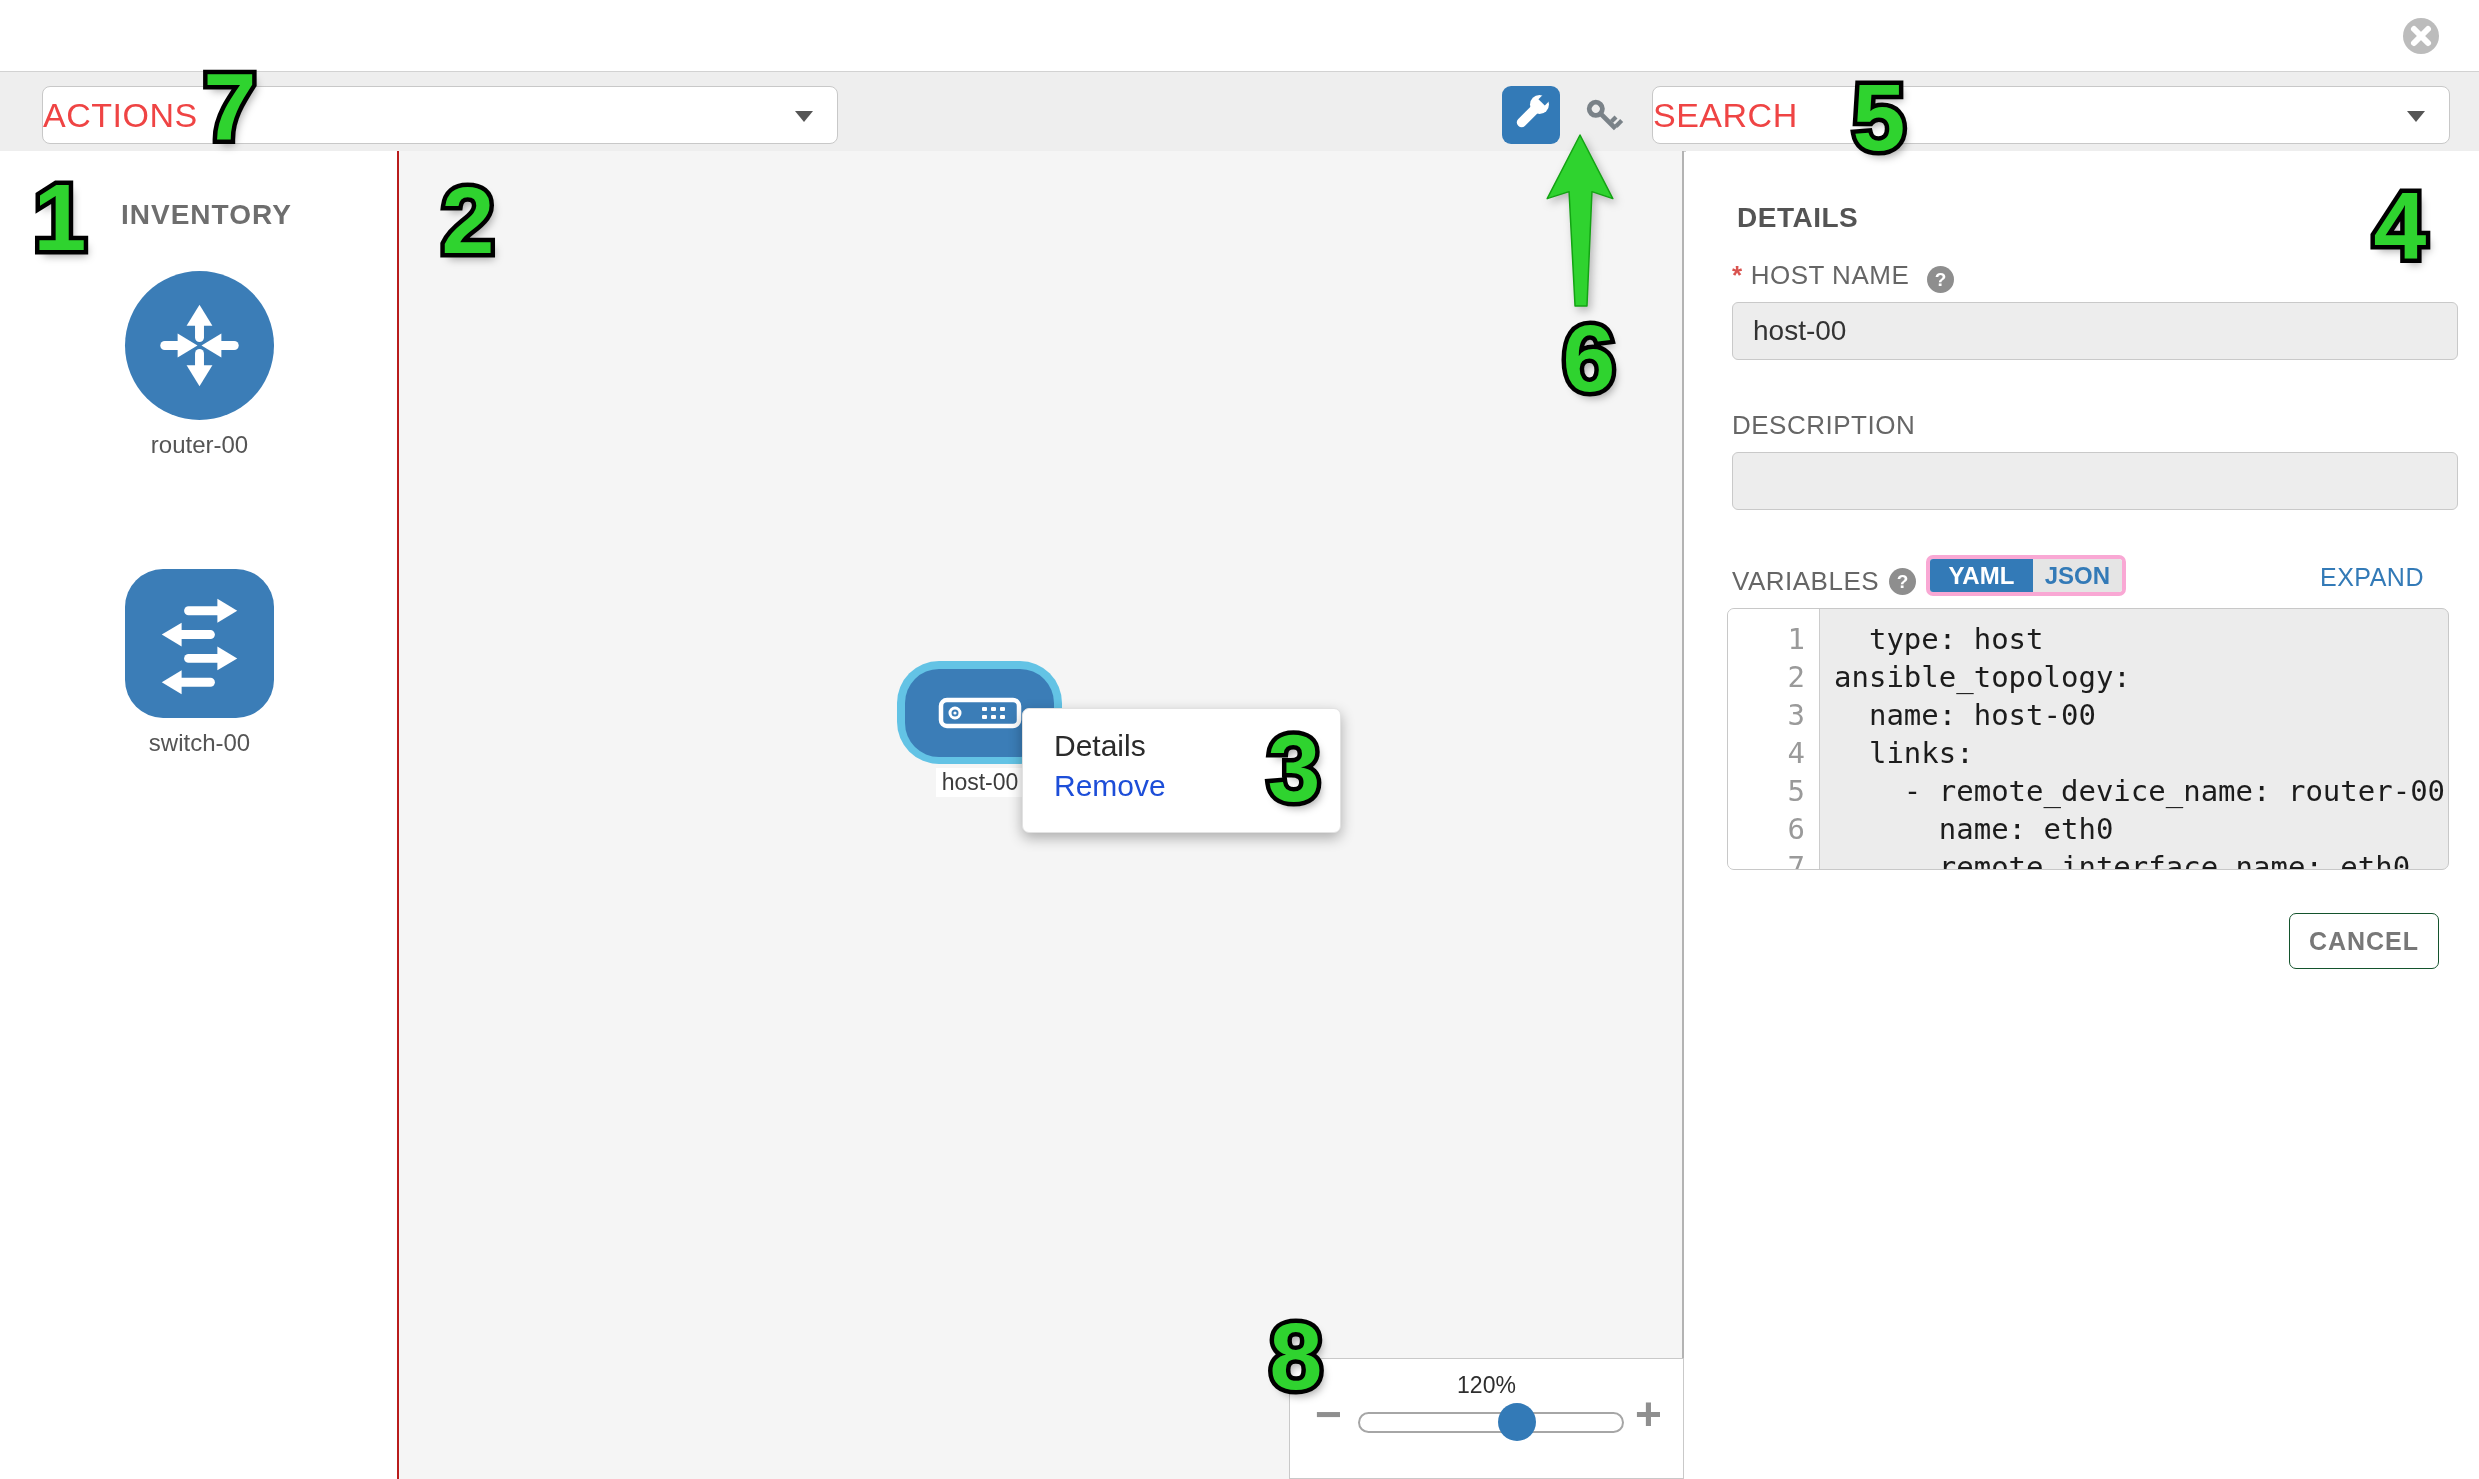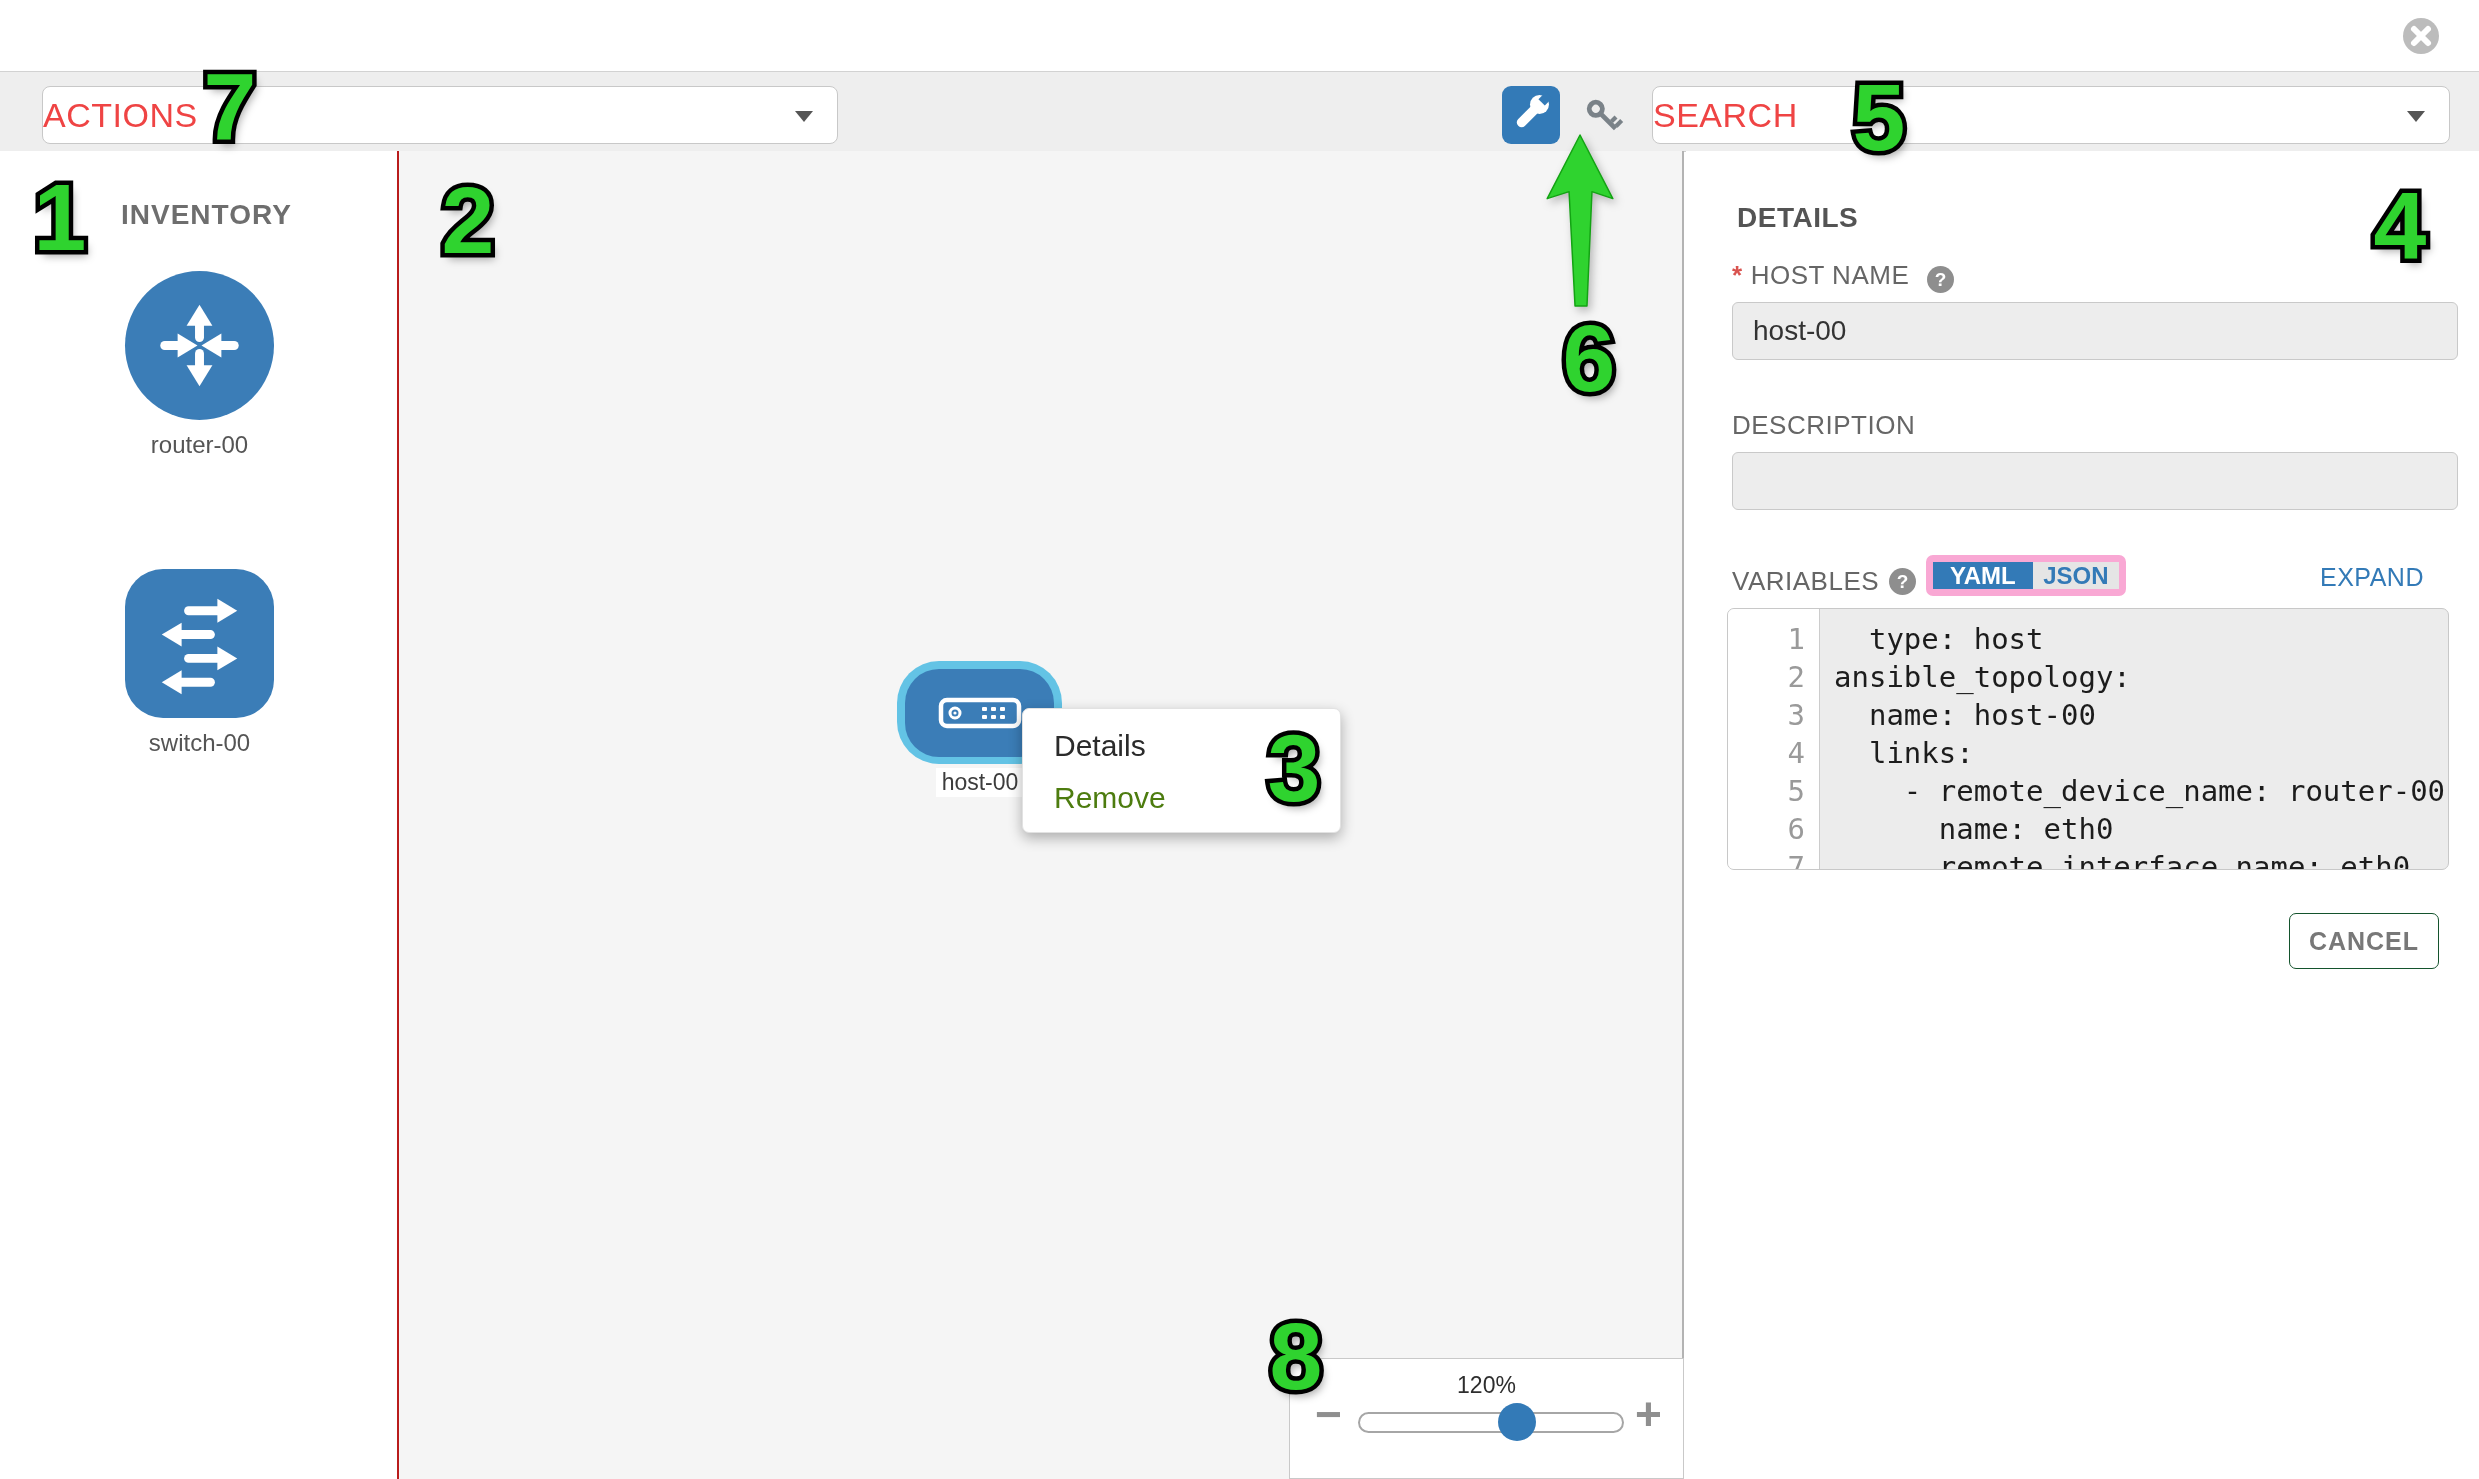--- a/index.html
+++ b/index.html
@@ -38,21 +38,21 @@
 
   
   .host-node { position:absolute; left:897px; top:661px; width:165px; height:103px; background:#63c3e5; border-radius:42px; padding:8px; cursor:pointer; z-index:5; }
   .host-node-inner { width:149px; height:88px; background:#3b7db7; border-radius:34px; display:flex; align-items:center; justify-content:center; }
   .host-chip { position:absolute; left:936px; top:768px; width:88px; height:29px; background:#fff; display:flex; align-items:center; justify-content:center; font-size:23px; color:#3c3c3c; z-index:5; }
 
   
   .context-menu { position:absolute; left:1022px; top:708px; width:319px; height:125px; background:#fff; border:1px solid #e2e2e2; border-radius:7px; box-shadow:0 5px 14px rgba(0,0,0,0.3); z-index:20; }
   .menu-item { position:absolute; left:31px; font-size:30px; cursor:pointer; }
   .menu-item-details { top:20px; color:#2b2b2b; }
-  .menu-item-remove { top:72px; color:#4d7c0f; }
+  .menu-item-remove { top:60px; color:#1d4ed8; }
 
   
   .zoom-panel { position:absolute; left:1289px; top:1358px; width:395px; height:121px; background:#fff; border:1px solid #c9c9c9; z-index:4; }
   .zoom-value { position:absolute; left:0; top:13px; width:100%; text-align:center; font-size:23px; color:#2e2e2e; }
   .zoom-minus, .zoom-plus { position:absolute; top:32px; font-size:46px; font-weight:bold; color:#8f8f8f; line-height:46px; cursor:pointer; }
   .zoom-minus { left:25px; }
   .zoom-plus  { left:345px; }
   .zoom-track { position:absolute; left:68px; top:53px; width:266px; height:21px; background:#fff; border:2px solid #a6a6a6; border-radius:11px; cursor:pointer; }
   .zoom-handle { position:absolute; left:208px; top:44px; width:38px; height:38px; border-radius:50%; background:#337ab7; cursor:grab; }
 
@@ -62,21 +62,21 @@
   .dp-heading { left:51px; top:51px; font-size:28px; font-weight:bold; color:#545454; letter-spacing:0.5px; }
   .field-label { font-size:26px; color:#666; letter-spacing:0.5px; }
   .required-star { color:#d9534f; font-weight:bold; margin-right:8px; }
   .help-icon { display:inline-block; width:27px; height:27px; border-radius:50%; background:#8e8e8e; color:#fff; font-size:19px; font-weight:bold; text-align:center; line-height:27px; vertical-align:middle; margin-left:10px; }
   .hostname-row { left:46px; top:109px; }
   .text-input { position:absolute; left:46px; width:726px; height:58px; background:#ededed; border:1px solid #c9c9c9; border-radius:6px; font-family:"Liberation Sans",sans-serif; font-size:28px; color:#333; padding:0 20px; outline:none; }
   .hostname-input { top:151px; }
   .desc-label { left:46px; top:259px; }
   .desc-input { top:301px; }
   .vars-row { left:46px; top:410px; height:40px; display:flex; align-items:center; }
-  .toggle { position:absolute; left:240px; top:404px; width:200px; height:41px; border:7px solid #f9a8d4; border-radius:7px; display:flex; overflow:hidden; cursor:pointer; }
+  .toggle { position:absolute; left:240px; top:404px; width:200px; height:41px; border:4px solid #f9a8d4; border-radius:7px; display:flex; overflow:hidden; cursor:pointer; }
   .toggle-seg { display:flex; align-items:center; justify-content:center; font-size:24px; font-weight:bold; }
   .toggle-yaml { width:105px; background:#337ab7; color:#fff; }
   .toggle-json { width:91px; background:#e5e5e5; color:#337ab7; }
   .expand-link { position:absolute; left:634px; top:412px; font-size:25px; color:#337ab7; letter-spacing:0.5px; cursor:pointer; }
 
   
   .editor { position:absolute; left:41px; top:457px; width:722px; height:262px; border:1px solid #c8c8c8; border-radius:7px; background:#ececec; overflow:hidden; }
   .gutter { position:absolute; left:0; top:0; width:92px; height:100%; background:#fff; border-right:1px solid #ccc; }
   .gutter-num { height:38px; line-height:38px; text-align:right; padding-right:14px; font-family:"DejaVu Sans Mono",monospace; font-size:29px; color:#9a9a9a; }
   .codepane { position:absolute; left:93px; top:0; right:0; padding-left:13px; }

